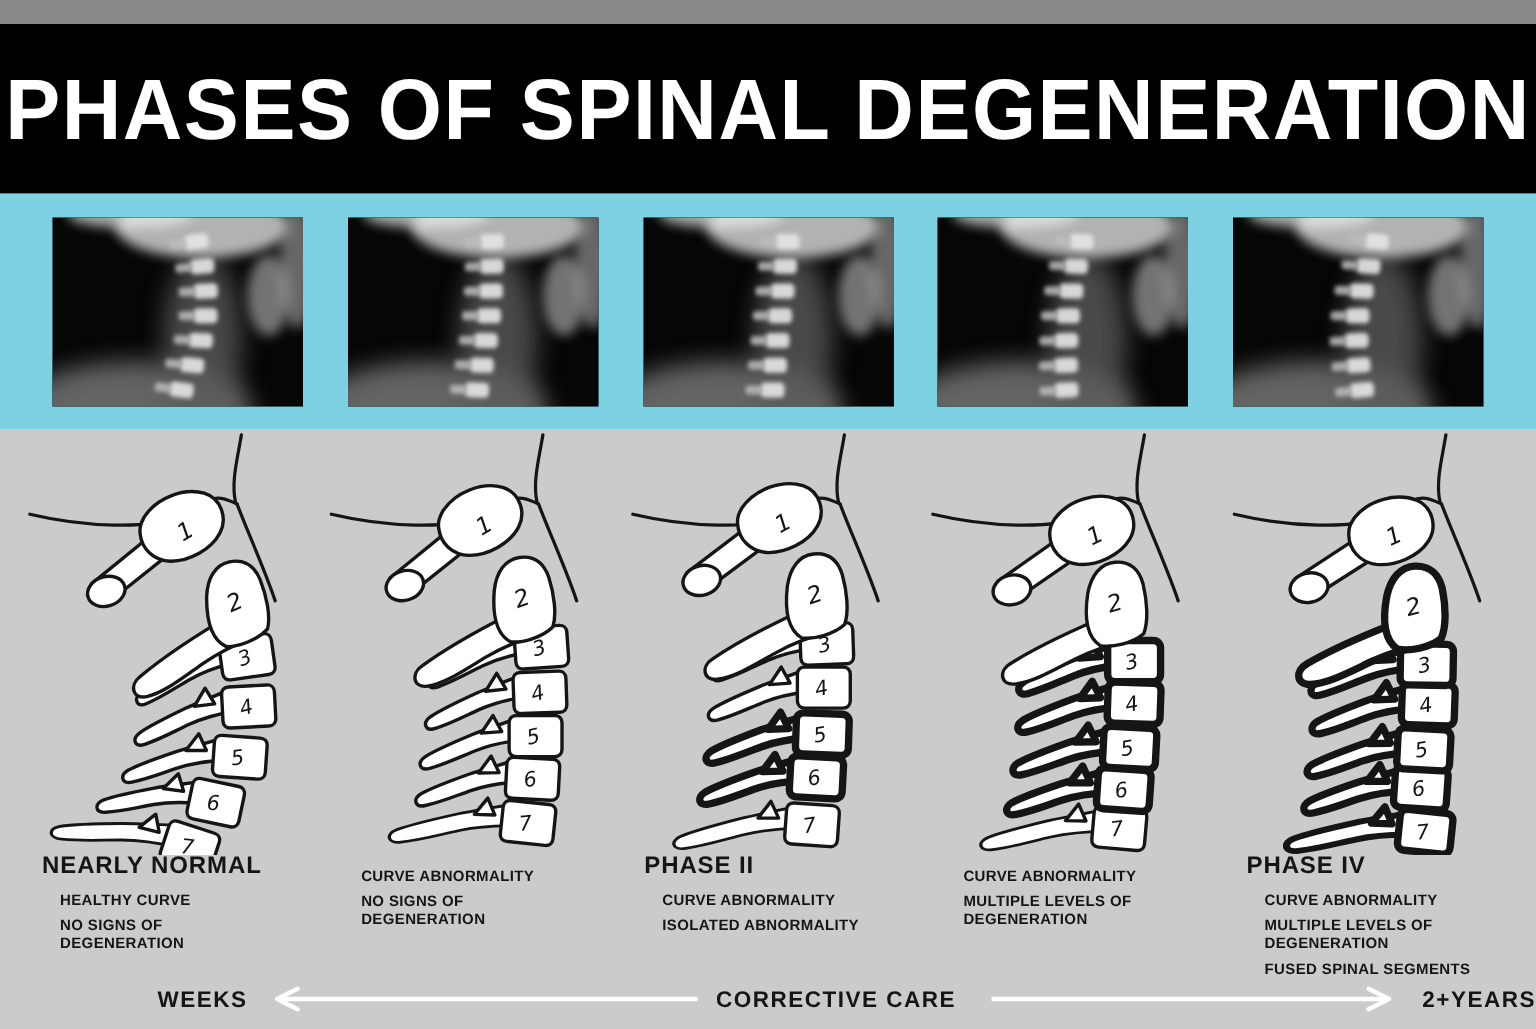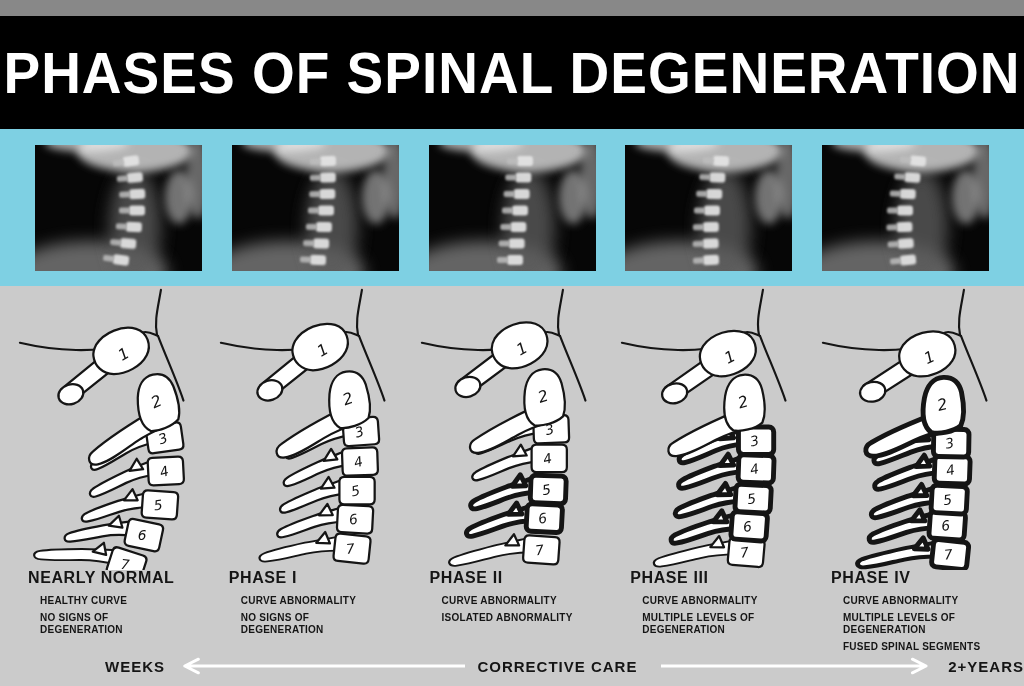--- a/index.html
+++ b/index.html
@@ -357,21 +357,20 @@
                 <path d="M6,28 C-2,22 -4,10 0,-8 C3,-20 10,-28 20,-28 C30,-28 36,-22 38,-12 C40,0 40,14 36,22 C28,28 14,30 6,28 Z" fill="#ffffff" stroke="#151515" stroke-width="2.3" stroke-linejoin="round" stroke-linecap="round"></path>
                 <text x="14" y="6" fill="#151515" font-family="&quot;DejaVu Sans&quot;,sans-serif" font-style="italic" font-size="16" transform="rotate(-12 14 6)">2</text>
               </g>
               <g transform="translate(98 74) rotate(-18)">
                 <path d="M-52,26 L12,2 L4,-14 L-58,10 Z" fill="#ffffff" stroke="#151515" stroke-width="2.3" stroke-linejoin="round" stroke-linecap="round"></path>
                 <ellipse cx="-50" cy="18" rx="13" ry="10" fill="#ffffff" stroke="#151515" stroke-width="2.3"></ellipse>
                 <path d="M-10,-22 C2,-32 22,-33 34,-25 C44,-18 44,-4 36,4 C27,13 10,16 -2,12 C-13,8 -18,-2 -16,-12 C-15,-17 -13,-19 -10,-22 Z" fill="#ffffff" stroke="#151515" stroke-width="2.3" stroke-linejoin="round" stroke-linecap="round"></path>
                 <text x="10" y="2" fill="#151515" font-family="&quot;DejaVu Sans&quot;,sans-serif" font-style="italic" font-size="16" transform="rotate(-12 10 2)">1</text>
               </g>
             </svg></div>
-        <div class="p-label">PHASE I</div>
         <div class="p-lines">
           <div class="p-line">CURVE ABNORMALITY</div>
           <div class="p-line">NO SIGNS OF DEGENERATION</div>
 
         </div>
       </div>
 
       <div class="col">
         <div class="spine"><svg viewBox="0 0 197 290" width="197" height="284">
               <path d="M150,4 C147,22 143,36 146,50" fill="none" stroke="#151515" stroke-width="2.2" stroke-linecap="round"></path>
@@ -487,21 +486,20 @@
                 <path d="M6,28 C-2,22 -4,10 0,-8 C3,-20 10,-28 20,-28 C30,-28 36,-22 38,-12 C40,0 40,14 36,22 C28,28 14,30 6,28 Z" fill="#ffffff" stroke="#151515" stroke-width="2.3" stroke-linejoin="round" stroke-linecap="round"></path>
                 <text x="14" y="6" fill="#151515" font-family="&quot;DejaVu Sans&quot;,sans-serif" font-style="italic" font-size="16" transform="rotate(-12 14 6)">2</text>
               </g>
               <g transform="translate(104 80) rotate(-14)">
                 <path d="M-52,26 L12,2 L4,-14 L-58,10 Z" fill="#ffffff" stroke="#151515" stroke-width="2.3" stroke-linejoin="round" stroke-linecap="round"></path>
                 <ellipse cx="-50" cy="18" rx="13" ry="10" fill="#ffffff" stroke="#151515" stroke-width="2.3"></ellipse>
                 <path d="M-10,-22 C2,-32 22,-33 34,-25 C44,-18 44,-4 36,4 C27,13 10,16 -2,12 C-13,8 -18,-2 -16,-12 C-15,-17 -13,-19 -10,-22 Z" fill="#ffffff" stroke="#151515" stroke-width="2.3" stroke-linejoin="round" stroke-linecap="round"></path>
                 <text x="10" y="2" fill="#151515" font-family="&quot;DejaVu Sans&quot;,sans-serif" font-style="italic" font-size="16" transform="rotate(-12 10 2)">1</text>
               </g>
             </svg></div>
-        <div class="p-label">PHASE III</div>
         <div class="p-lines">
           <div class="p-line">CURVE ABNORMALITY</div>
           <div class="p-line">MULTIPLE LEVELS OF DEGENERATION</div>
 
         </div>
       </div>
 
       <div class="col">
         <div class="spine"><svg viewBox="0 0 197 290" width="197" height="284">
               <path d="M150,4 C147,22 143,36 146,50" fill="none" stroke="#151515" stroke-width="2.2" stroke-linecap="round"></path>

